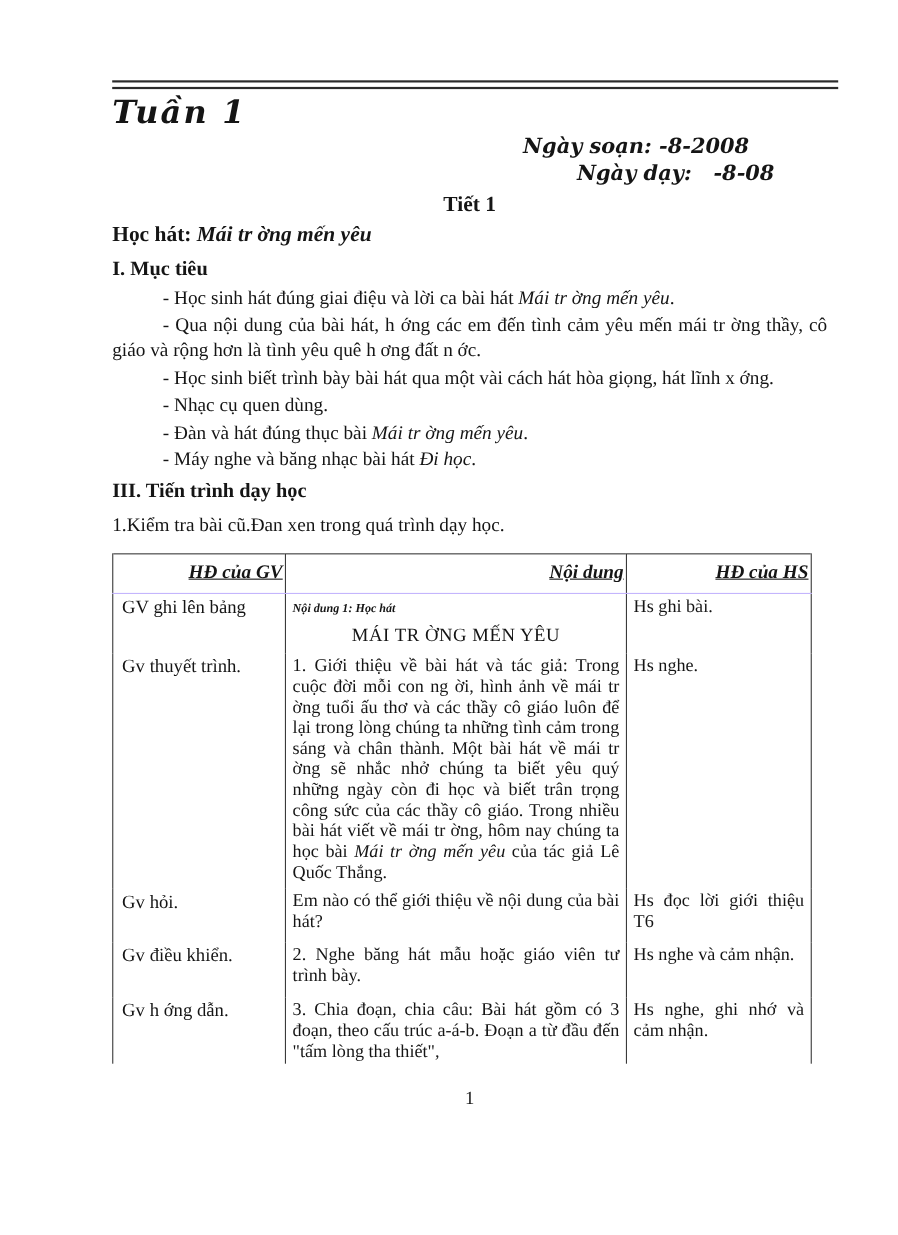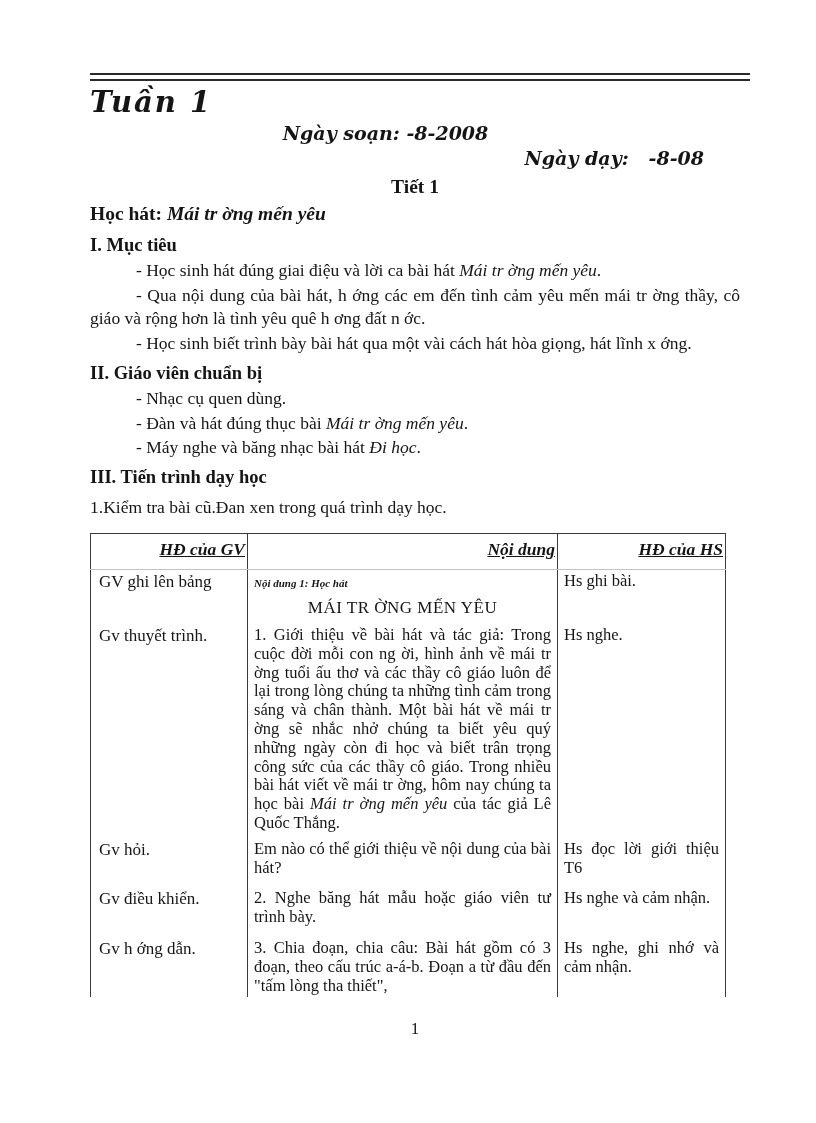--- a/index.html
+++ b/index.html
@@ -2,36 +2,36 @@
 <html><head>
 <meta charset="utf-8">
 <style>
   html,body{margin:0;padding:0;}
   body{
     width:816px;height:1123px;background:#ffffff;overflow:hidden;
     font-family:"Liberation Serif","DejaVu Serif",serif;color:#151515;
     -webkit-font-smoothing:antialiased;
   }
   .page{position:relative;width:816px;height:1123px;background:#fff;}
-  .content{padding:73px 72px 0 90px;}
+  .content{padding:73px 72px 0 90px;margin-left:12px;}
 
   .double-rule{
     width:660px;height:4px;
     border-top:2px solid #2b2b2b;border-bottom:2px solid #2b2b2b;
   }
 
   .week-title{
     margin-top:3px;font-size:29px;line-height:36px;
     font-weight:bold;font-style:italic;letter-spacing:2px;
     font-family:"DejaVu Serif","Liberation Serif",serif;
   }
 
   .dates{margin-top:1px;text-align:right;font-weight:bold;font-style:italic;
     font-size:19px;line-height:25px;font-family:"DejaVu Serif","Liberation Serif",serif;}
-  .date-line-1{padding-right:63px;white-space:pre;text-align:center;}
+  .date-line-1{padding-right:63px;white-space:pre;}
   .date-line-2{padding-right:40px;white-space:pre;}
 
   .lesson-number{margin-top:3px;text-align:center;font-weight:bold;font-size:19.5px;line-height:26px;width:650px;}
   .lesson-title{text-align:left;font-weight:bold;font-size:19.5px;line-height:27px;width:650px;}
   .it{font-style:italic;}
 
   .sec-heading{font-weight:bold;font-size:18.5px;line-height:24px;margin-top:6px;}
   p.body-par{font-size:17.5px;line-height:23px;text-align:justify;text-indent:46px;margin:2px 0;width:650px;}
   p.tight{margin:1px 0;}
   p.noindent{text-indent:0;text-align:left;margin:7px 0 2px 0;}
@@ -79,21 +79,20 @@
 
     <div class="lesson-number">Tiết 1</div>
 
     <div class="lesson-title"><span>Học hát: </span><span class="it">Mái tr ờng mến yêu</span></div>
 
     <div class="sec-heading">I. Mục tiêu</div>
     <p class="body-par"><span>- Học sinh hát đúng giai điệu và lời ca bài hát </span><span class="it">Mái tr ờng mến yêu</span><span>.</span></p>
     <p class="body-par">-  Qua nội dung của bài hát, h ớng các em đến tình cảm yêu mến mái tr ờng thầy, cô giáo và rộng hơn là tình yêu quê h ơng đất n ớc.</p>
     <p class="body-par">- Học sinh biết trình bày bài hát qua một vài cách hát hòa giọng, hát lĩnh x ớng.</p>
 
-    <div class="sec-heading">II. Giáo viên chuẩn bị</div>
     <p class="body-par">- Nhạc cụ quen dùng.</p>
     <p class="body-par tight"><span>- Đàn và hát đúng thục bài </span><span class="it">Mái tr ờng mến yêu</span><span>.</span></p>
     <p class="body-par tight"><span>- Máy nghe và băng nhạc bài hát </span><span class="it">Đi học</span><span>.</span></p>
 
     <div class="sec-heading">III. Tiến trình dạy học</div>
     <p class="body-par noindent">1.Kiểm tra bài cũ.Đan xen trong quá trình dạy học.</p>
 
     <table class="lesson-table">
       <colgroup>
           <col class="c1">

